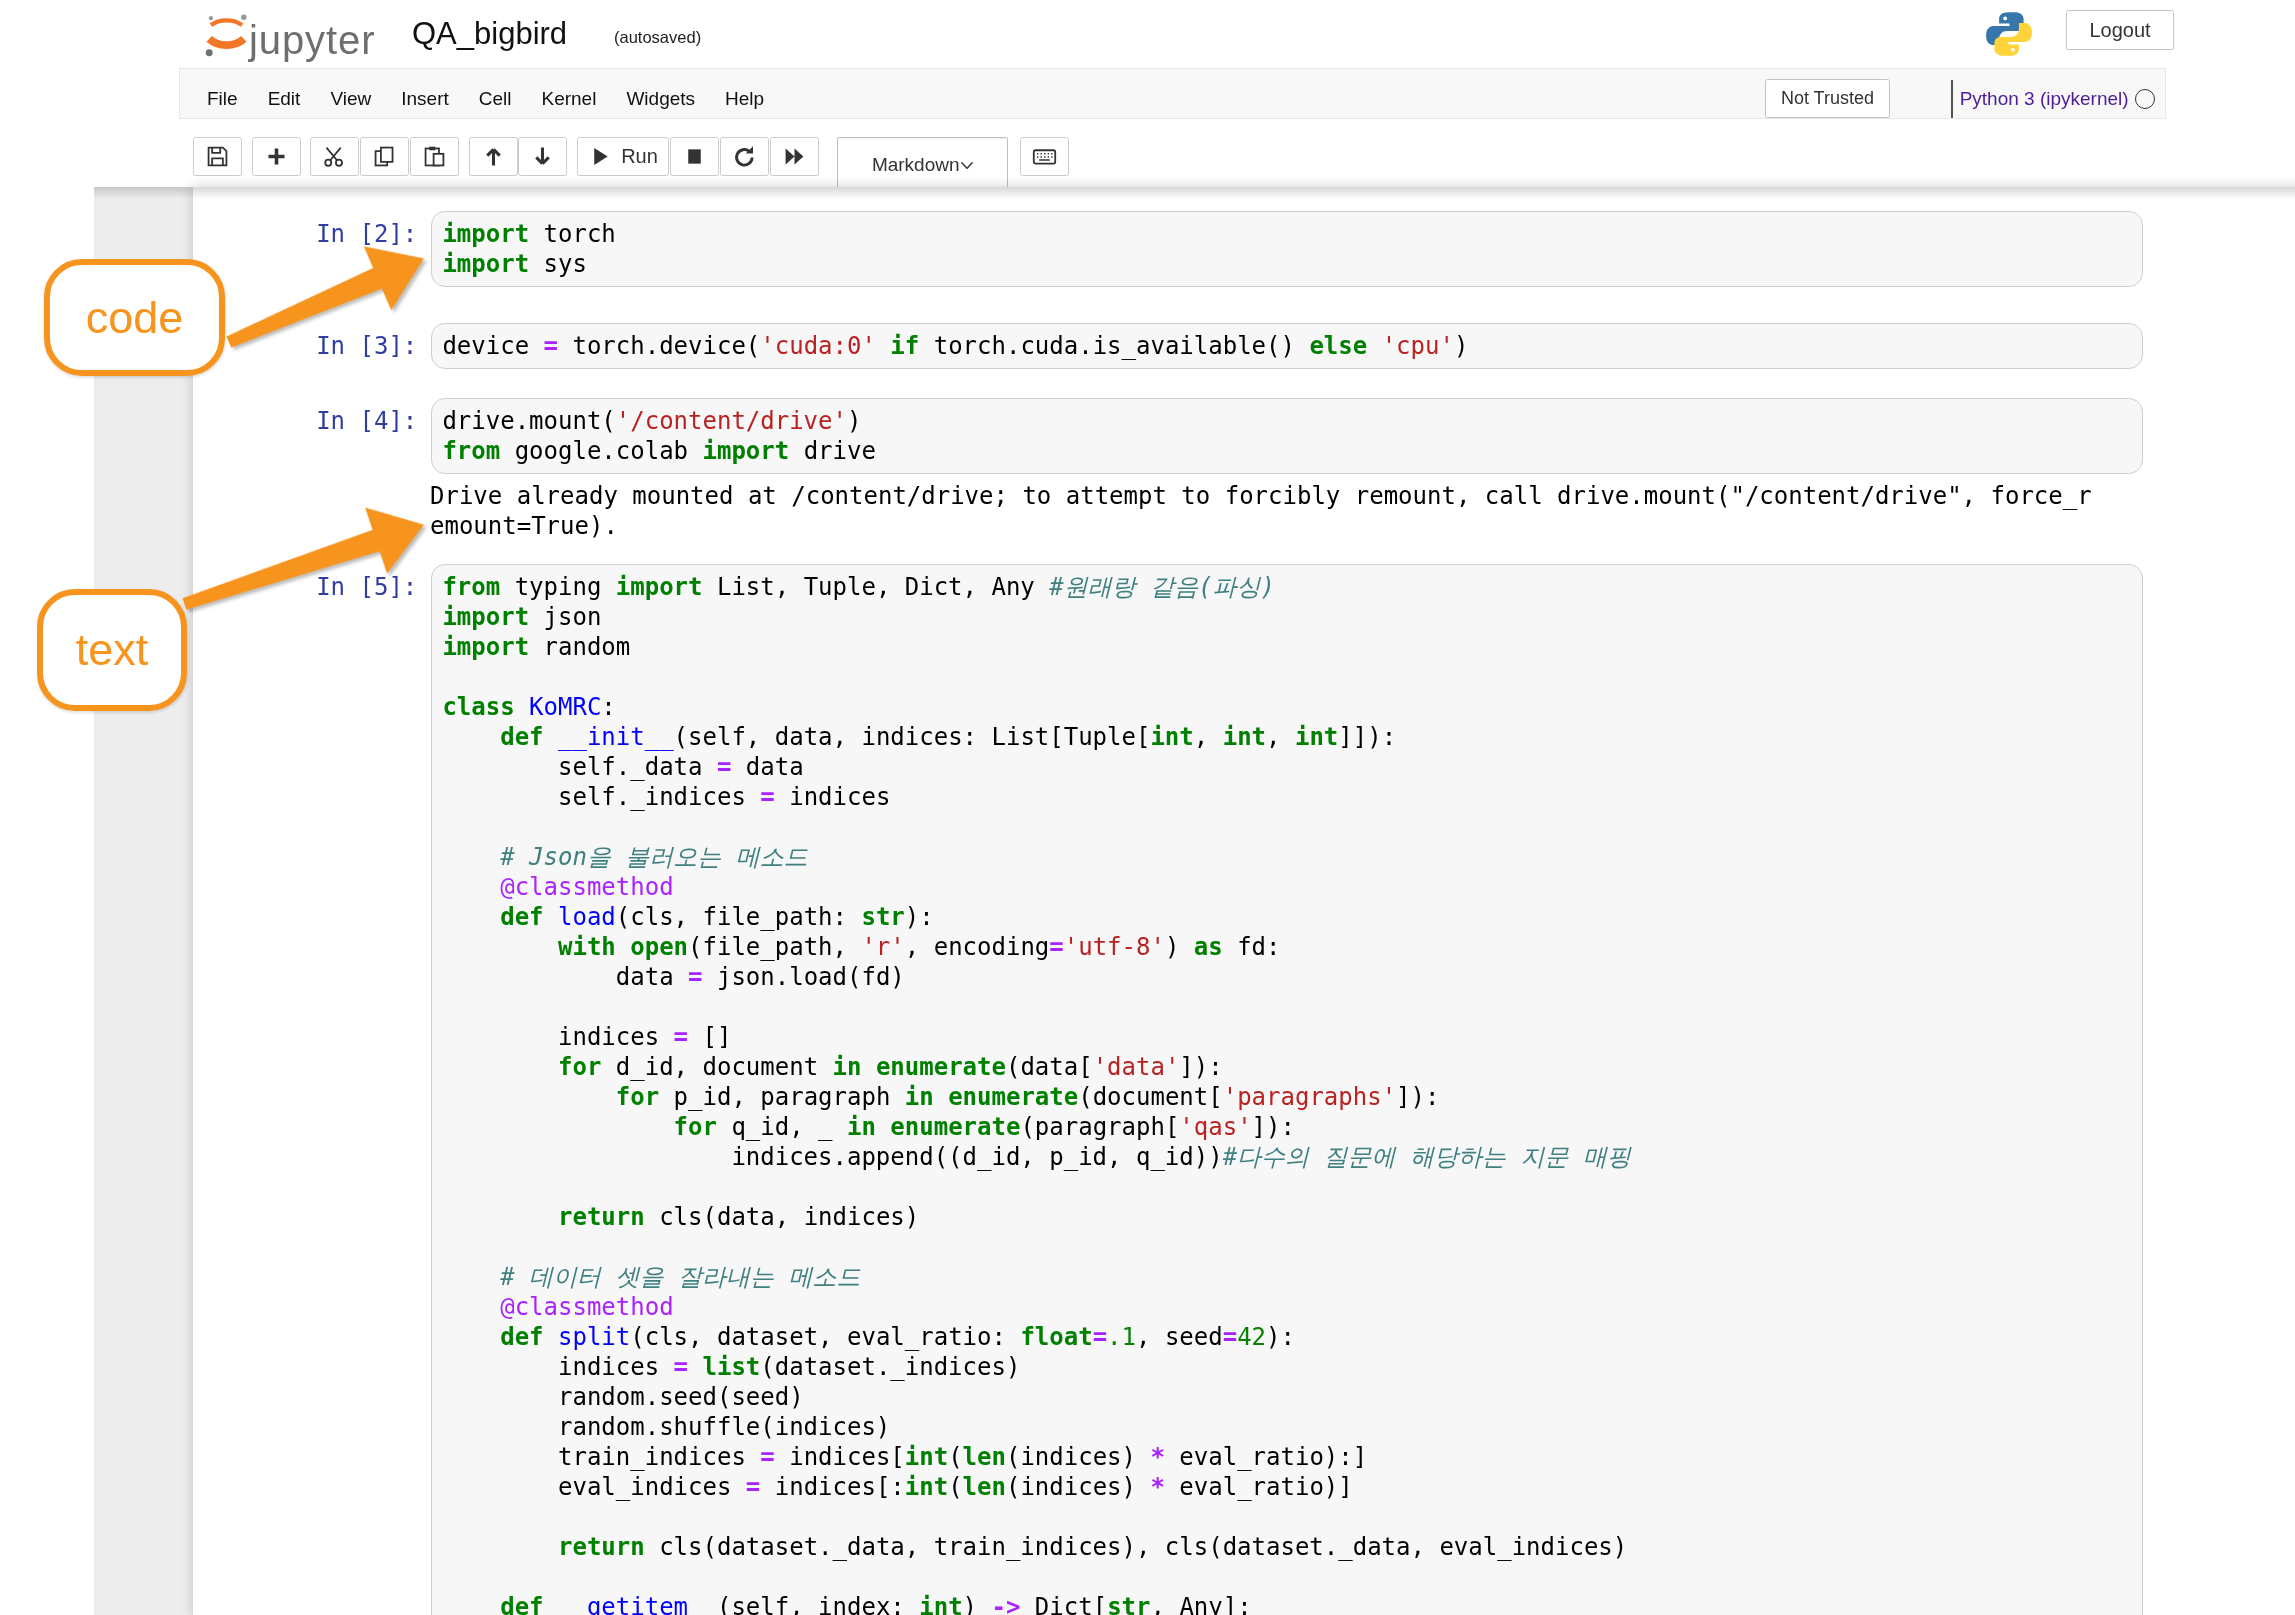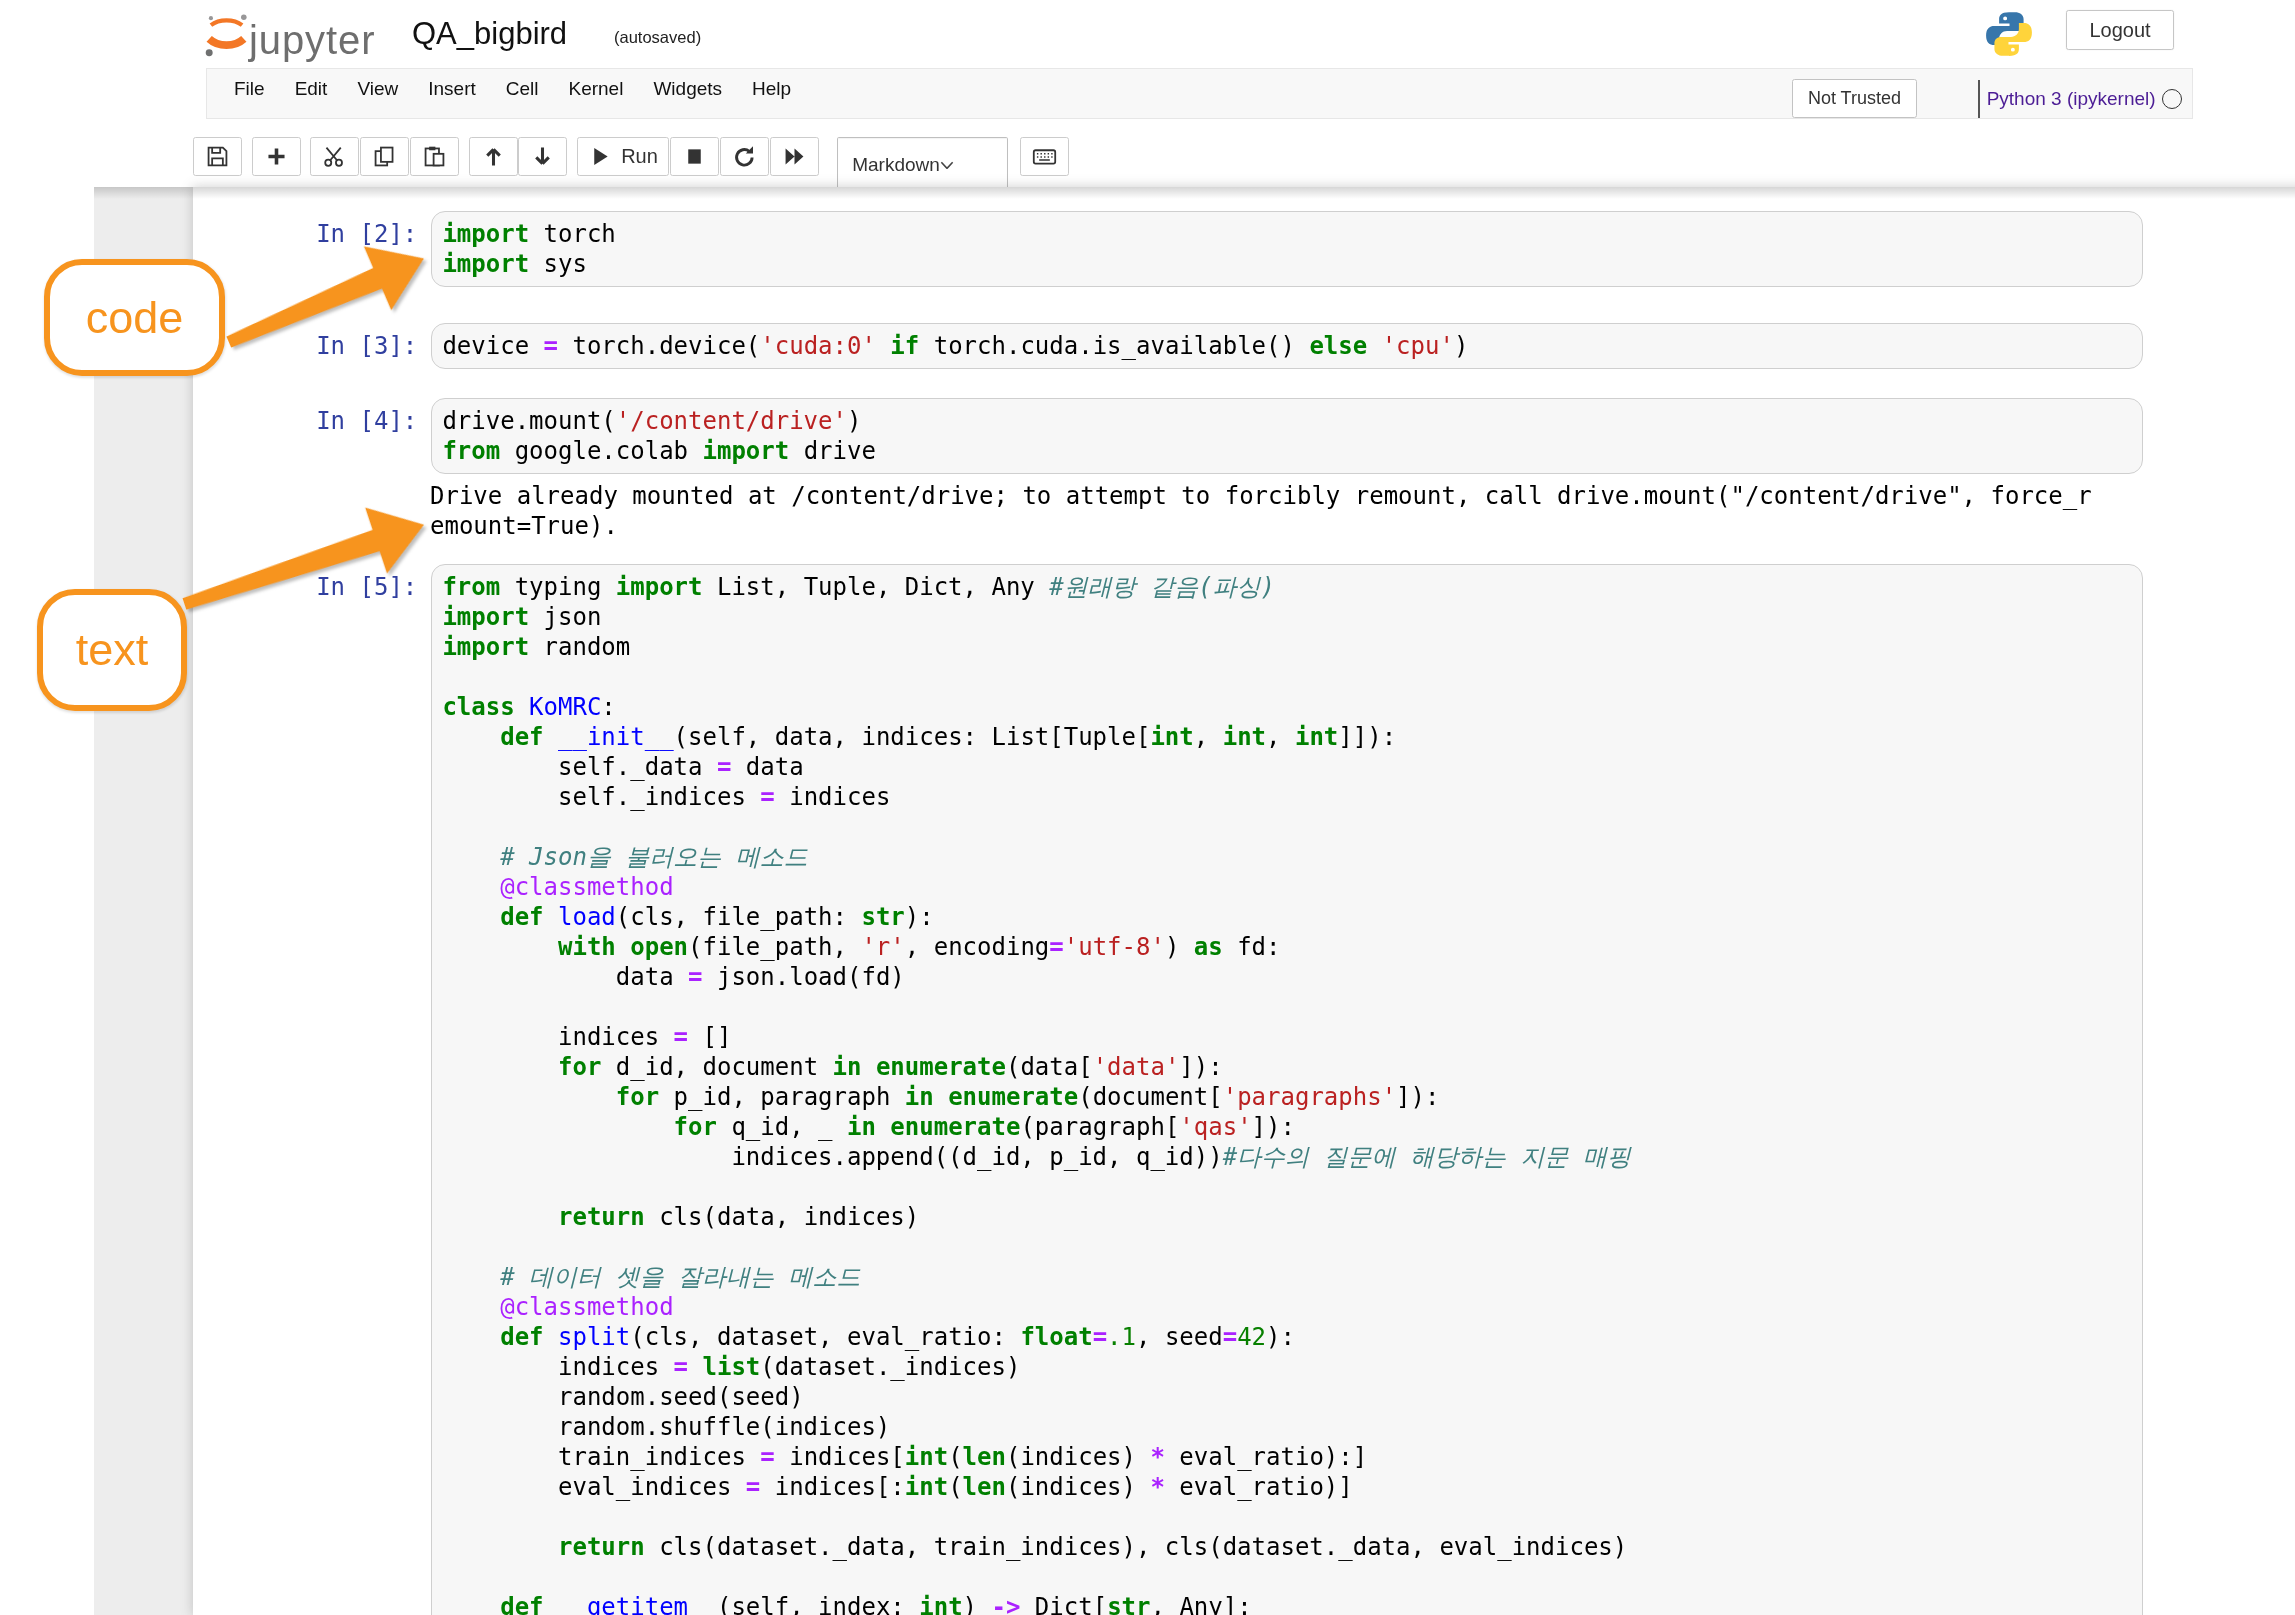--- a/index.html
+++ b/index.html
@@ -12,40 +12,40 @@
   .logo { position:absolute; left:204px; top:11.3px; display:flex; align-items:flex-end; }
   .logo-text { font-size:40px; font-weight:300; color:#6e6e6e; letter-spacing:0.9px; line-height:1; }
   .nb-title { position:absolute; left:412px; top:15.7px; font-size:31px; font-weight:500; color:#111; }
   .autosaved { position:absolute; left:614px; top:28px; font-size:16.5px; color:#222; }
   .logout-btn { position:absolute; left:2066px; top:10.4px; width:108px; height:40px;
     border:0.9px solid #c6c6c6; border-radius:2.6px; background:#fff; font-size:20px; color:#333;
     display:flex; align-items:center; justify-content:center; box-shadow:0 0 1.7px rgba(0,0,0,.08); }
   .py-logo { position:absolute; left:1984px; top:7.8px; }
 
   
-  .menubar { position:absolute; left:206px; top:68px; width:1987px; height:51px;
-    background:#f8f8f8; border:0.9px solid #e7e7e7; display:flex; align-items:flex-end; }
+  .menubar { position:absolute; left:179px; top:68px; width:1987px; height:51px;
+    background:#f8f8f8; border:0.9px solid #e7e7e7; display:flex; align-items:flex-start; }
   .menu-items { display:flex; list-style:none; padding-left:12px; }
   .menu-item { font-size:19px; color:#111; padding:0 15px; line-height:59px; cursor:pointer; }
   .menu-right { position:absolute; right:10.4px; top:0; height:59px; display:flex; align-items:center; }
   .not-trusted { border:0.9px solid #c3c3c3; border-radius:2.6px; background:#fff; font-size:18px;
     color:#333; padding:7.8px 15px; margin-right:61px; }
   .kernel-divider { width:1.7px; height:38px; background:#555; margin-right:7px; }
   .kernel-name { font-size:19px; color:#4c1d95; margin-right:6px; }
   .kernel-circle { width:20px; height:20px; border:1.7px solid #333; border-radius:50%; background:transparent; }
 
   
   .toolbar { position:absolute; left:193px; top:137px; height:39px; display:flex; align-items:flex-start; }
   .tb-group { display:flex; margin-right:8.7px; }
   .tb-btn { min-width:49px; height:39px; background:#fff; border:0.9px solid #ccc; border-radius:2.6px;
     display:flex; align-items:center; justify-content:center; margin-right:0.9px; padding:0 10.4px; }
   .tb-btn svg { display:block; }
   .run-label { font-size:20px; color:#333; margin-left:7.8px; }
   .celltype { width:171px; height:56px; background:#fff; border:0.9px solid #bfbfbf; border-radius:1.7px;
-    display:flex; align-items:center; justify-content:flex-start; padding:0 14px; margin:0 12px 0 8.7px;
+    display:flex; align-items:center; justify-content:center; padding:0 14px; margin:0 12px 0 8.7px;
     box-shadow:inset 0 0.9px 0.9px rgba(0,0,0,.05); }
   .celltype-value { font-size:19px; color:#333; }
 
   
   .body-bg { position:absolute; left:94px; top:187px; width:2202px; height:1428px; background:#ededed; }
   .header-shadow { position:absolute; left:94px; top:187px; width:2202px; height:12px;
     background:linear-gradient(to bottom, rgba(0,0,0,.16), rgba(0,0,0,0)); z-index:5; }
   .nb-container { position:absolute; left:193px; top:187px; width:2285px; height:1428px;
     background:#fff; box-shadow:0 0 10.4px 0.9px rgba(87,87,87,.25); overflow:hidden; }
 

